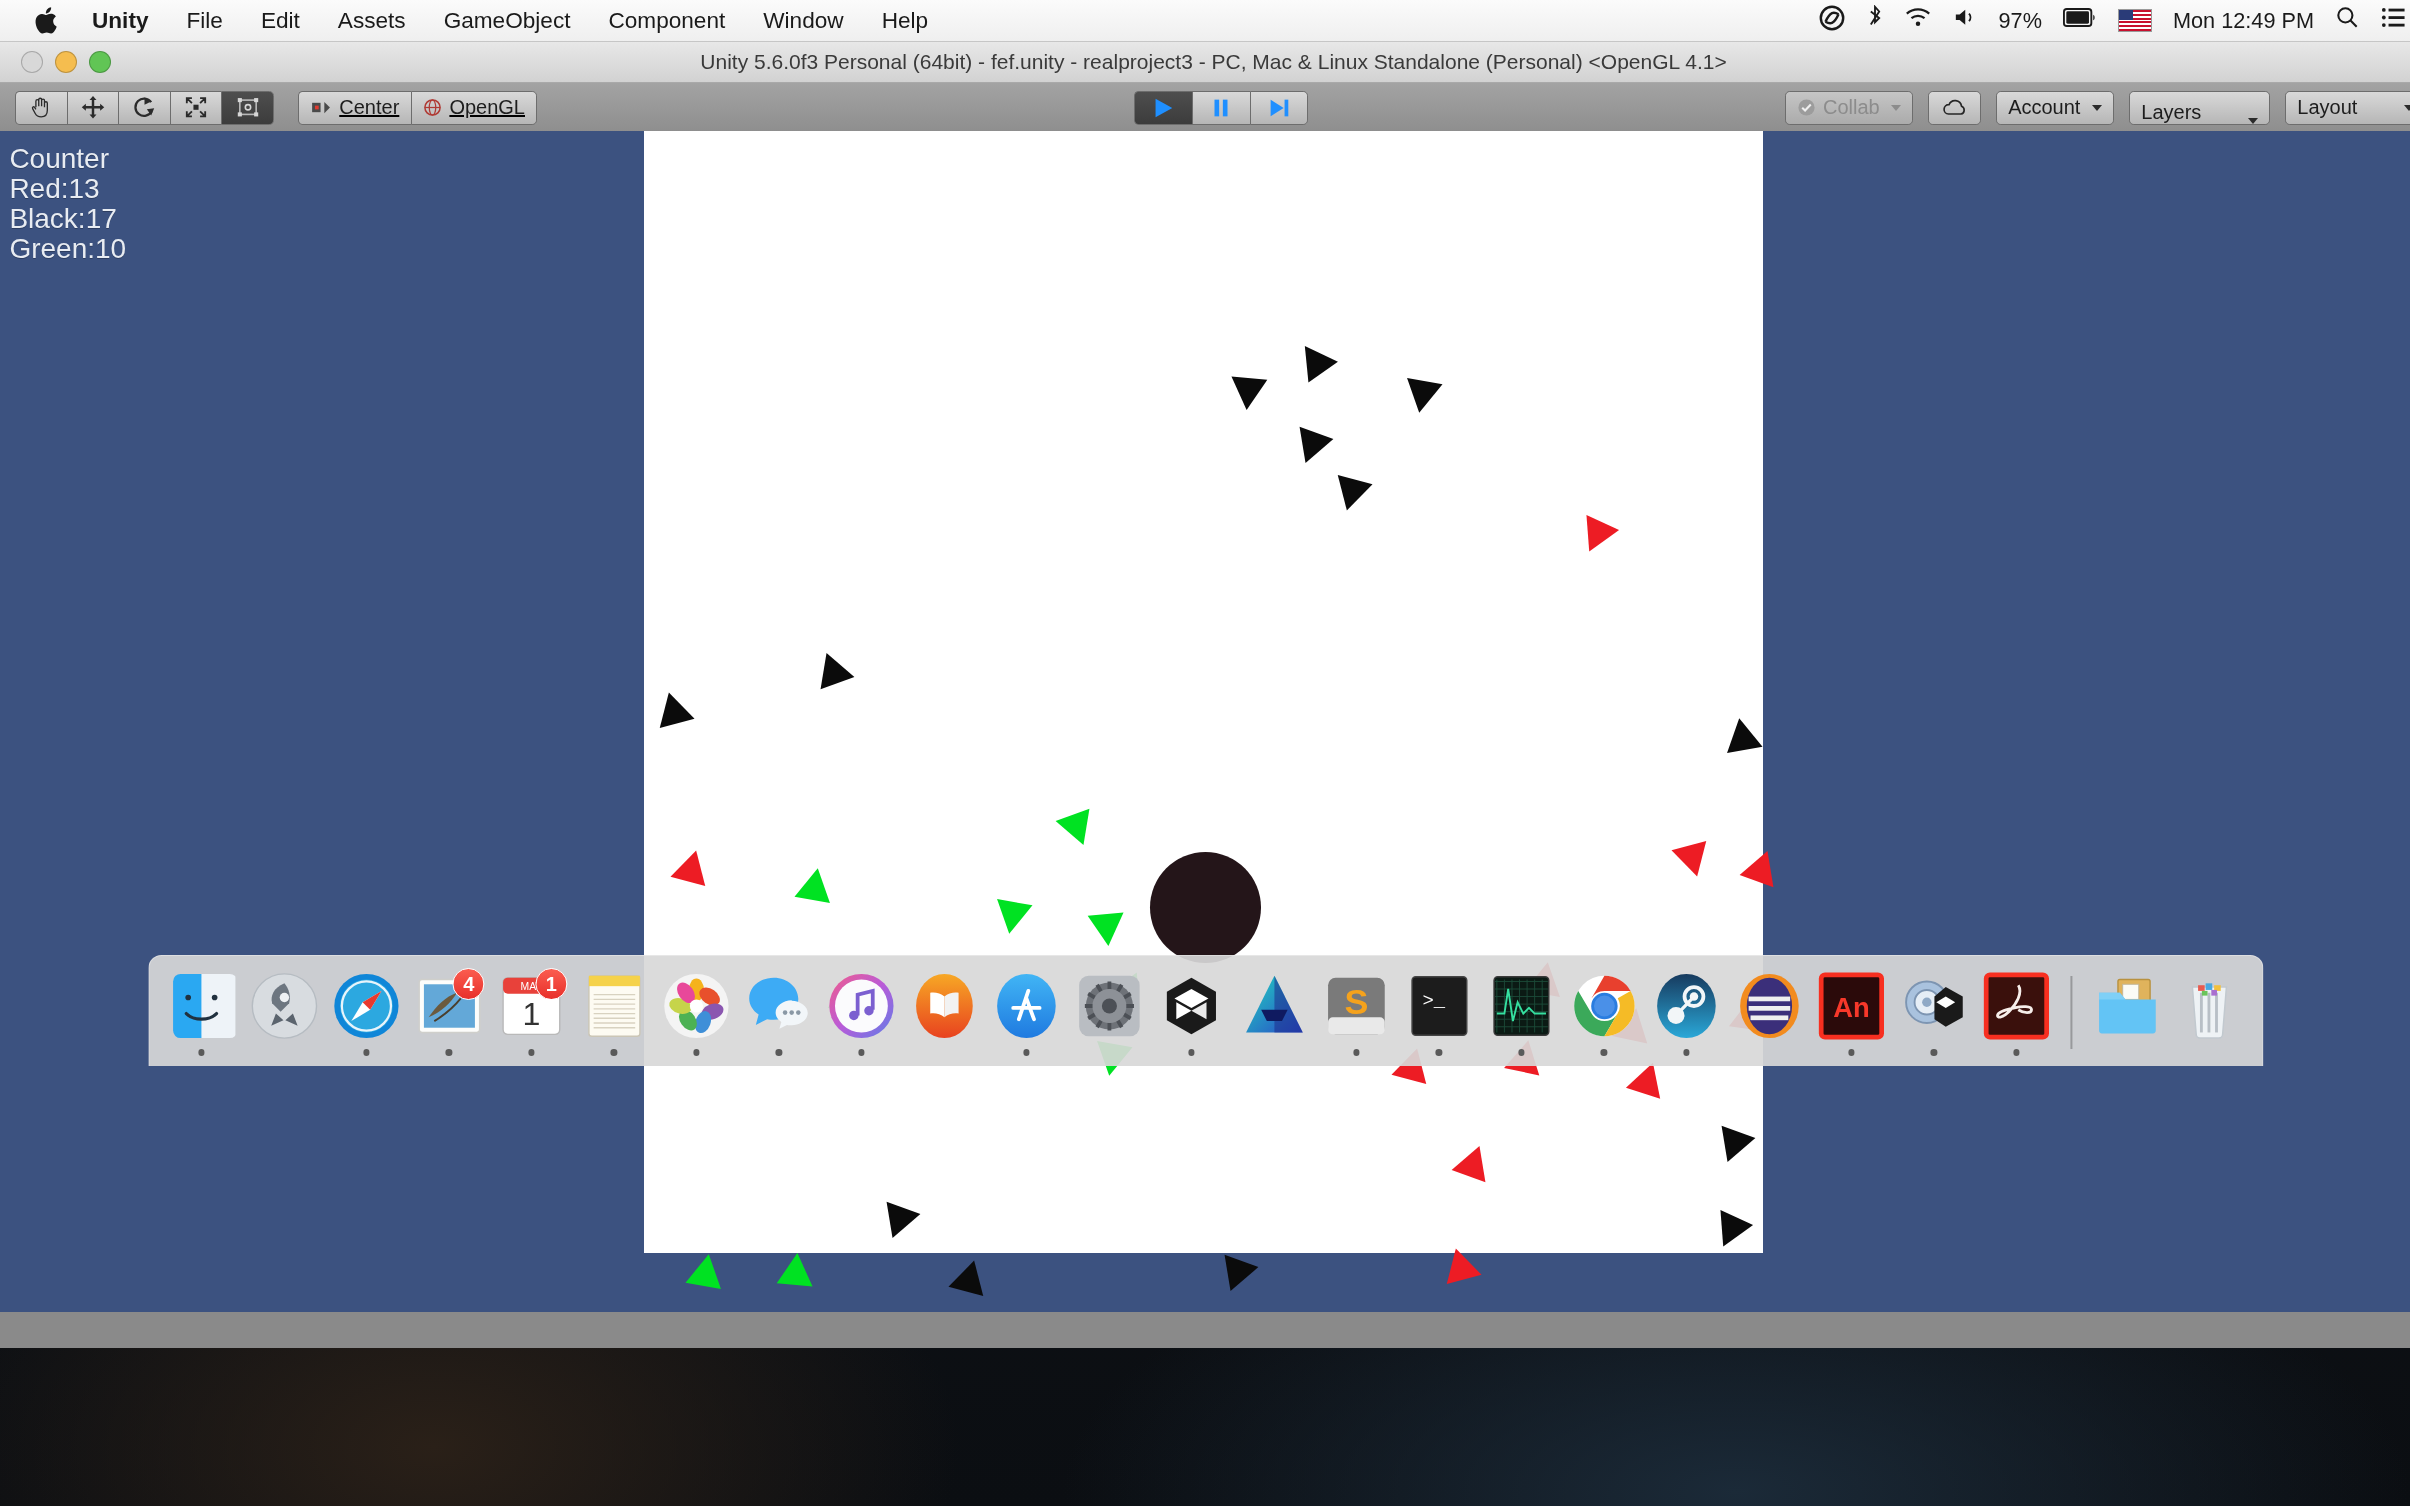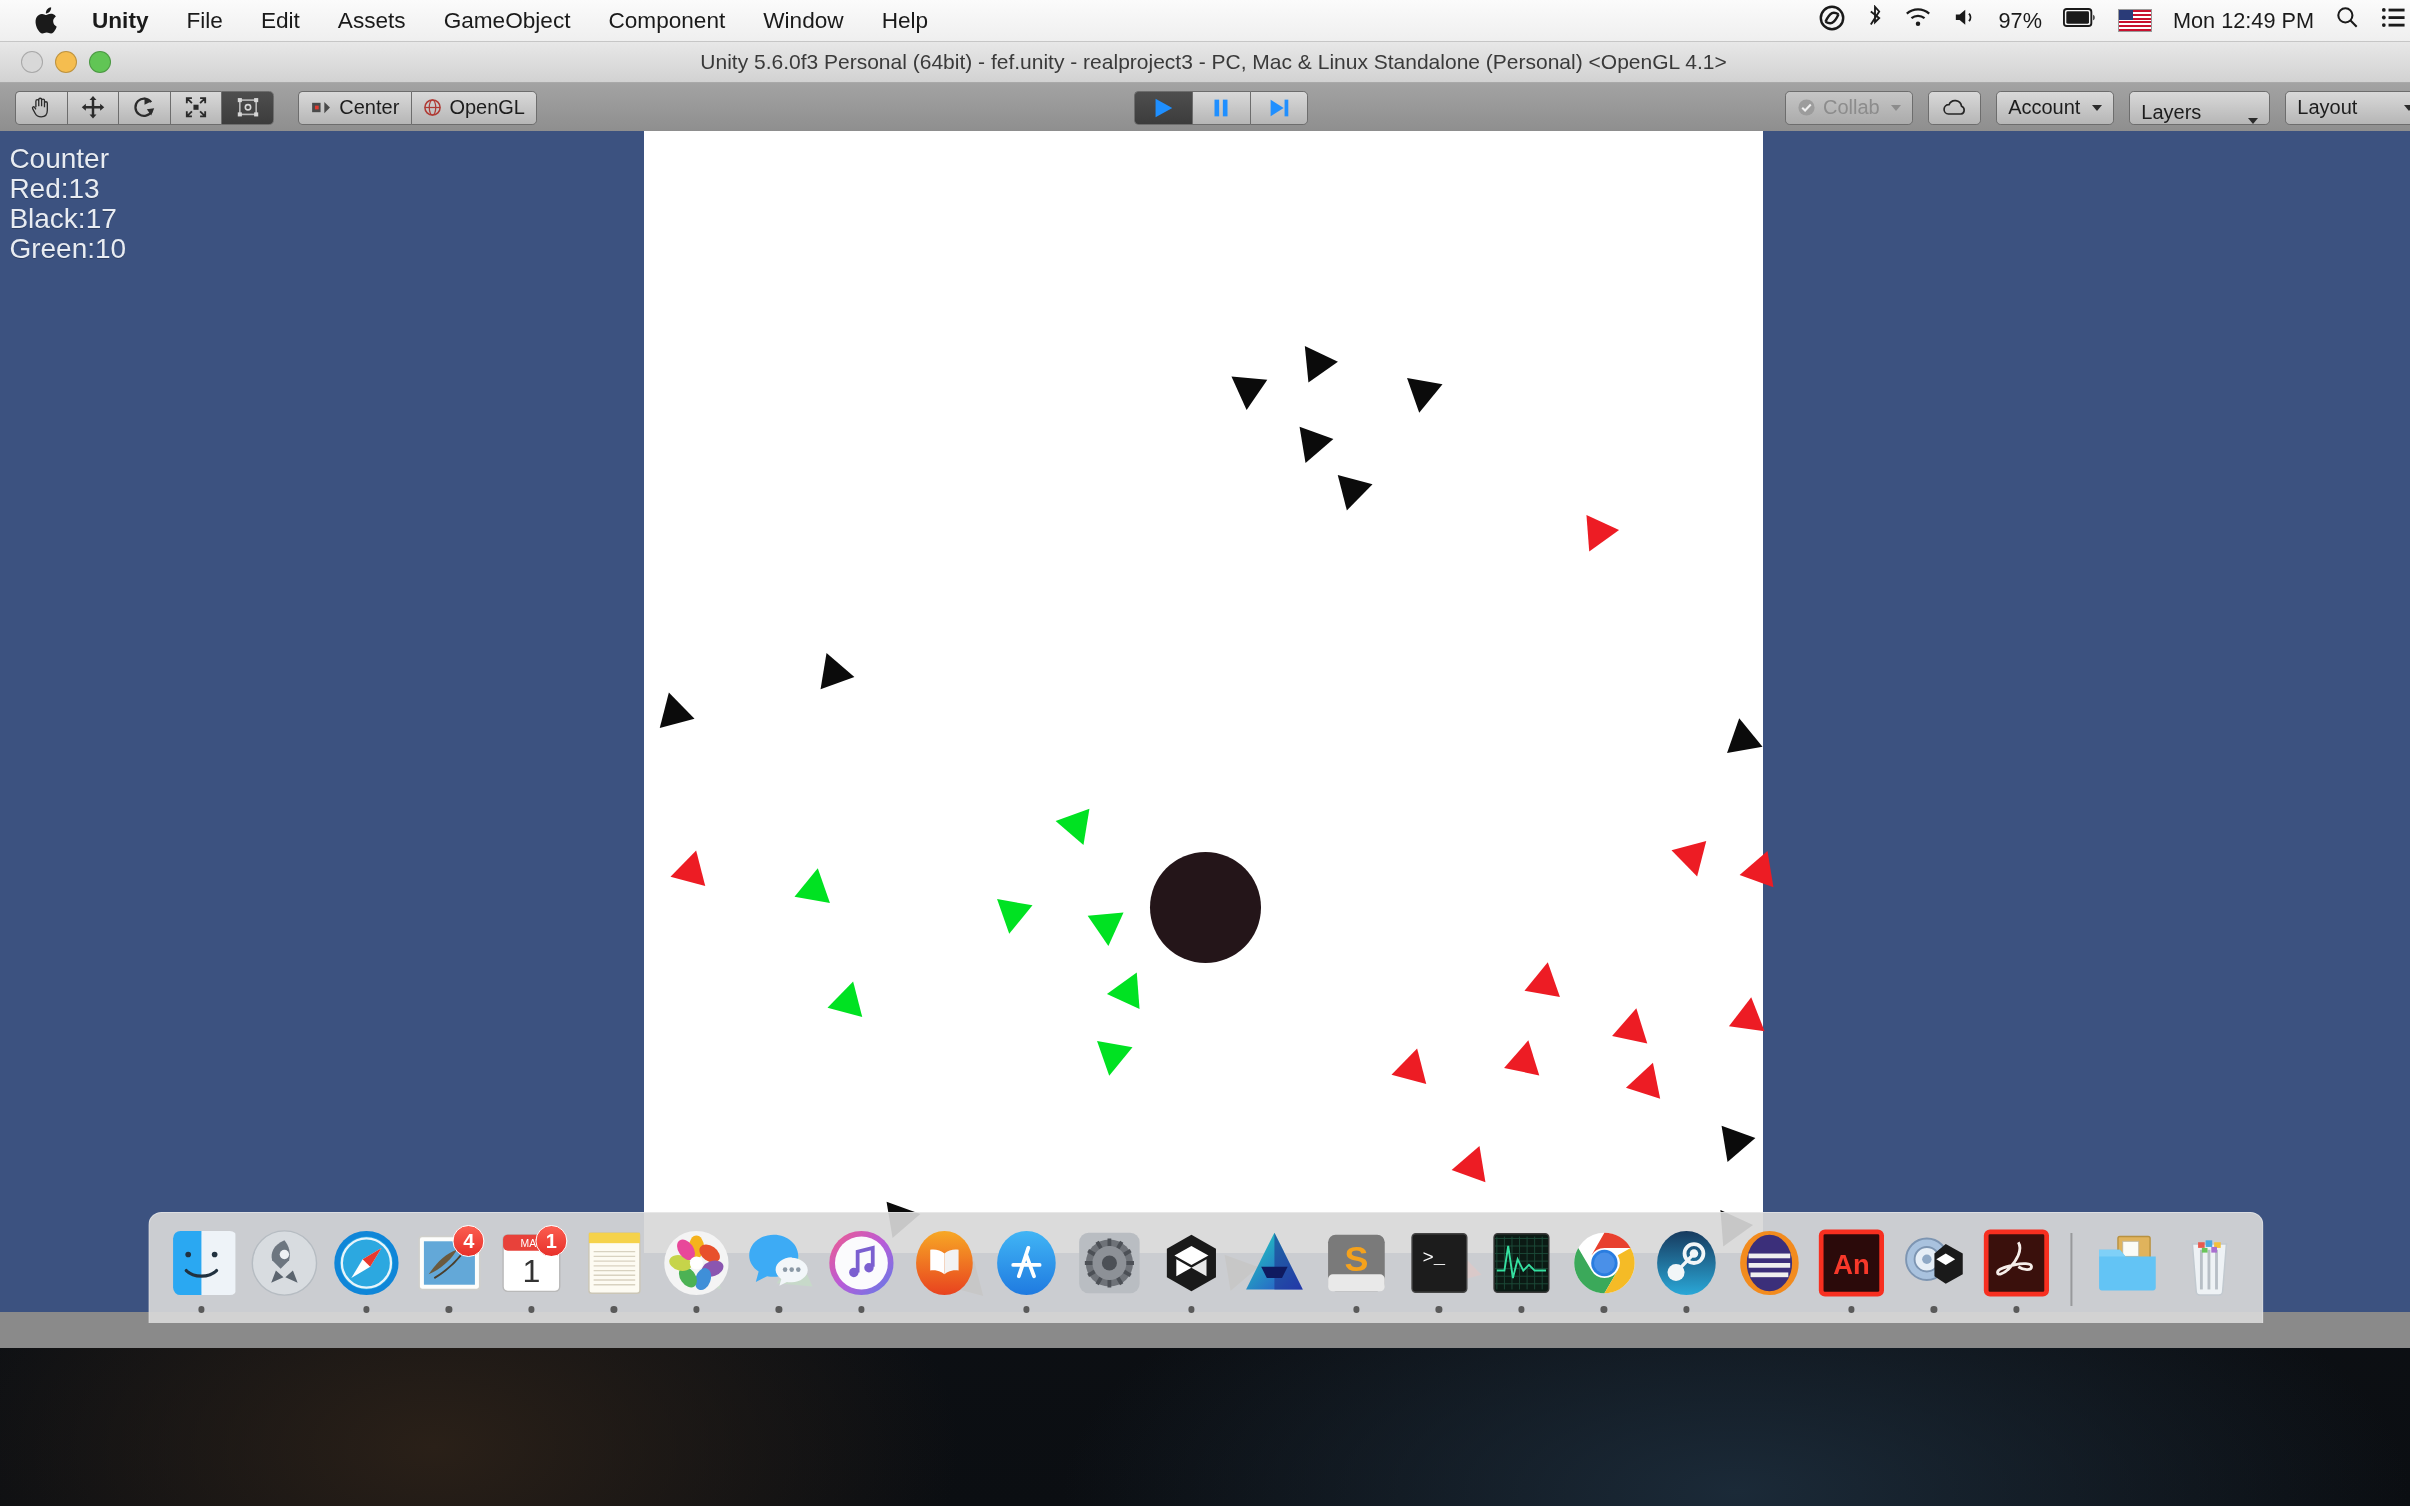--- a/index.html
+++ b/index.html
@@ -2,21 +2,21 @@
 <html style="font-size:15px"><head>
 <meta charset="utf-8">
 <style>
   html,body{margin:0;padding:0;}
   body{
     width:2411px;height:1507px;overflow:hidden;
     font-family:"Liberation Sans", sans-serif;
     background:#0d1014;
     -webkit-font-smoothing:antialiased;
   }
-  .screen{position:relative;width:2411px;height:1323px;}
+  .screen{position:relative;width:2411px;height:1066px;}
 
   
   .wallpaper{
     position:absolute;left:0;top:0;width:2411px;height:1507px;
     background:
       radial-gradient(ellipse 847px 471px at 18% 96%, #2a2018 0%, rgba(42,32,24,0) 62%),
       radial-gradient(ellipse 1036px 433px at 72% 99%, #1b2a38 0%, rgba(27,42,56,0) 65%),
       linear-gradient(#14181e, #0b0e12);
   }
 
@@ -66,21 +66,21 @@
   }
 
   
   .toolbar{
     height:49px;width:100%;
     background:linear-gradient(#a3a3a3,#8e8e8e);
     border-bottom:0.9px solid #6f6f6f;
     display:flex;align-items:center;padding:0 15px;gap:0;
     position:relative;
   }
-  .btn-group{display:flex;}
+  .btn-group{display:flex;text-decoration:underline;}
   .ubtn{
     height:34px;min-width:28px;
     background:linear-gradient(#d9d9d9,#b6b6b6);
     border:0.9px solid #6d6d6d;border-right-width:0;
     display:flex;align-items:center;justify-content:center;
     font-size:20px;color:#1d1d1d;padding:0 11.3px;
     box-sizing:border-box;
   }
   .ubtn:first-child{border-radius:4.7px 0 0 4.7px;}
   .ubtn:last-child{border-radius:0 4.7px 4.7px 0;border-right-width:0.9px;}

